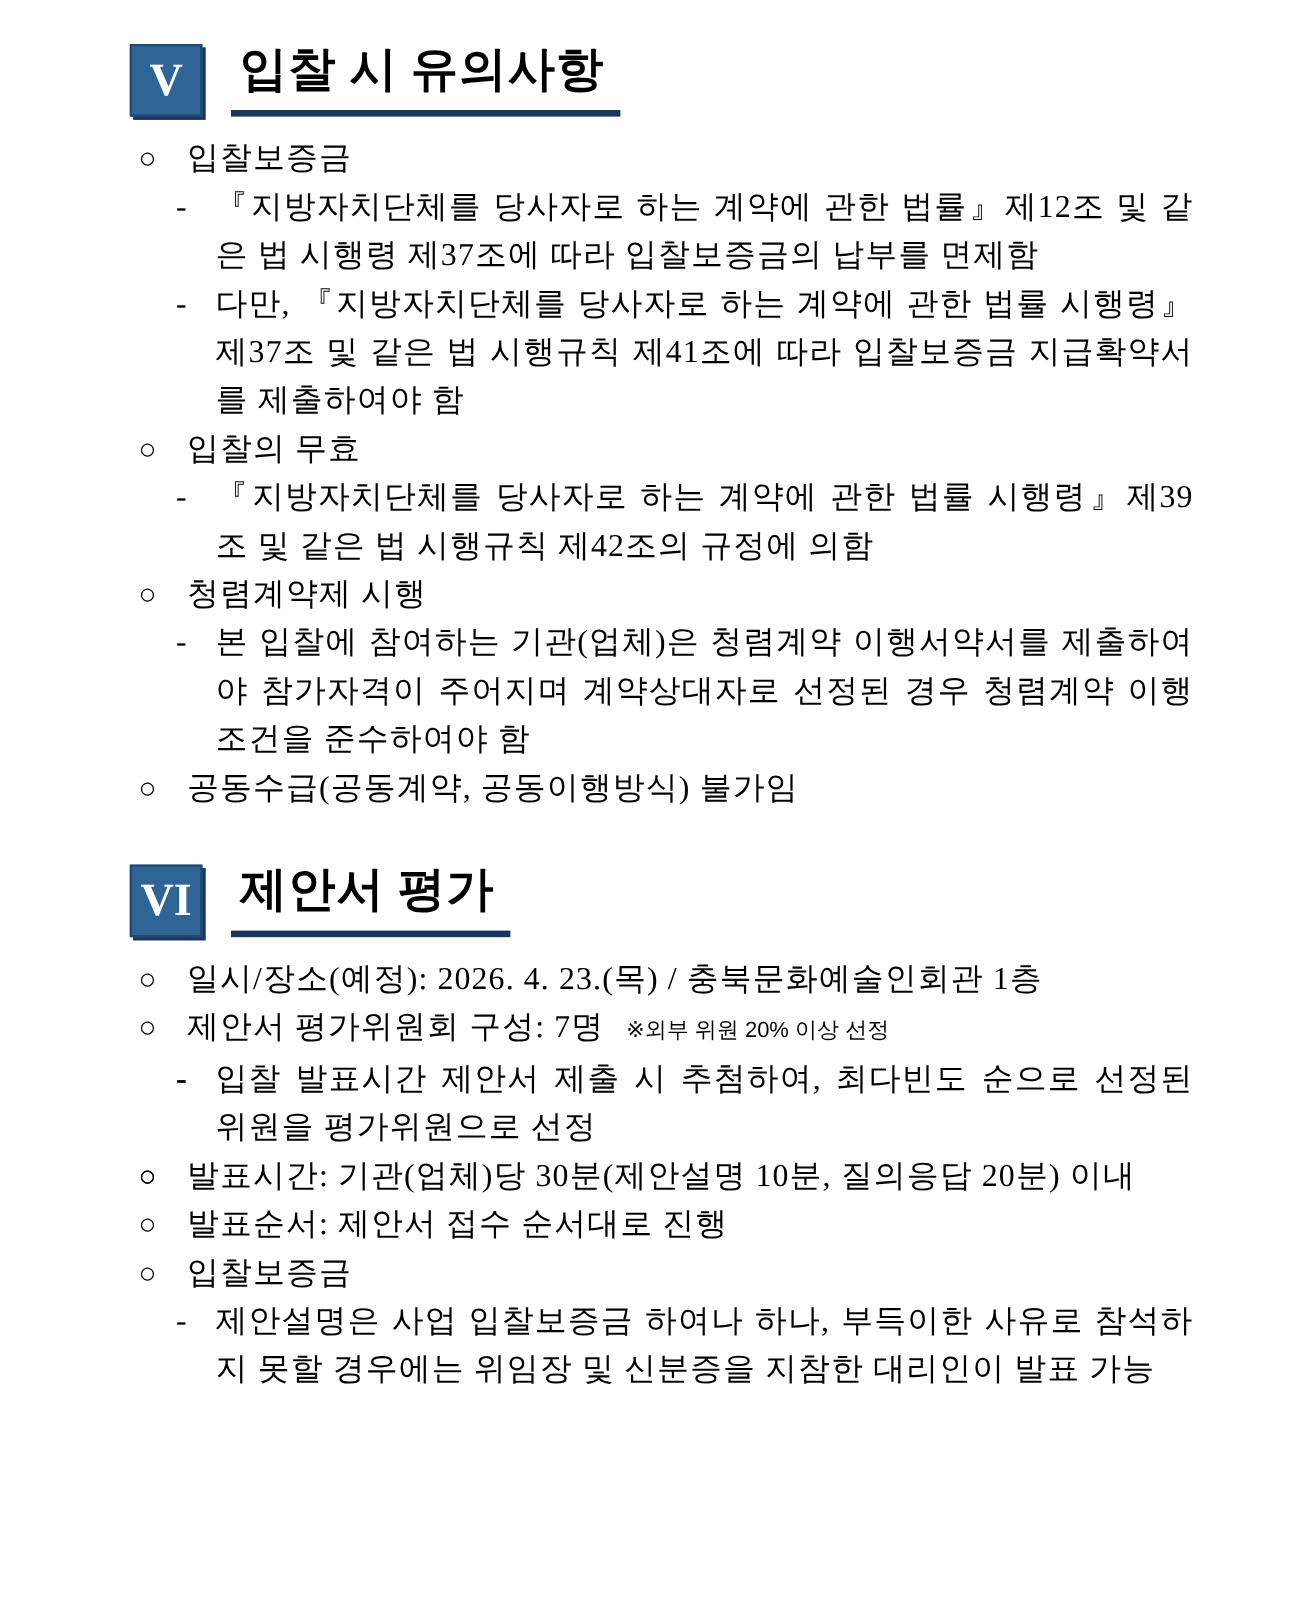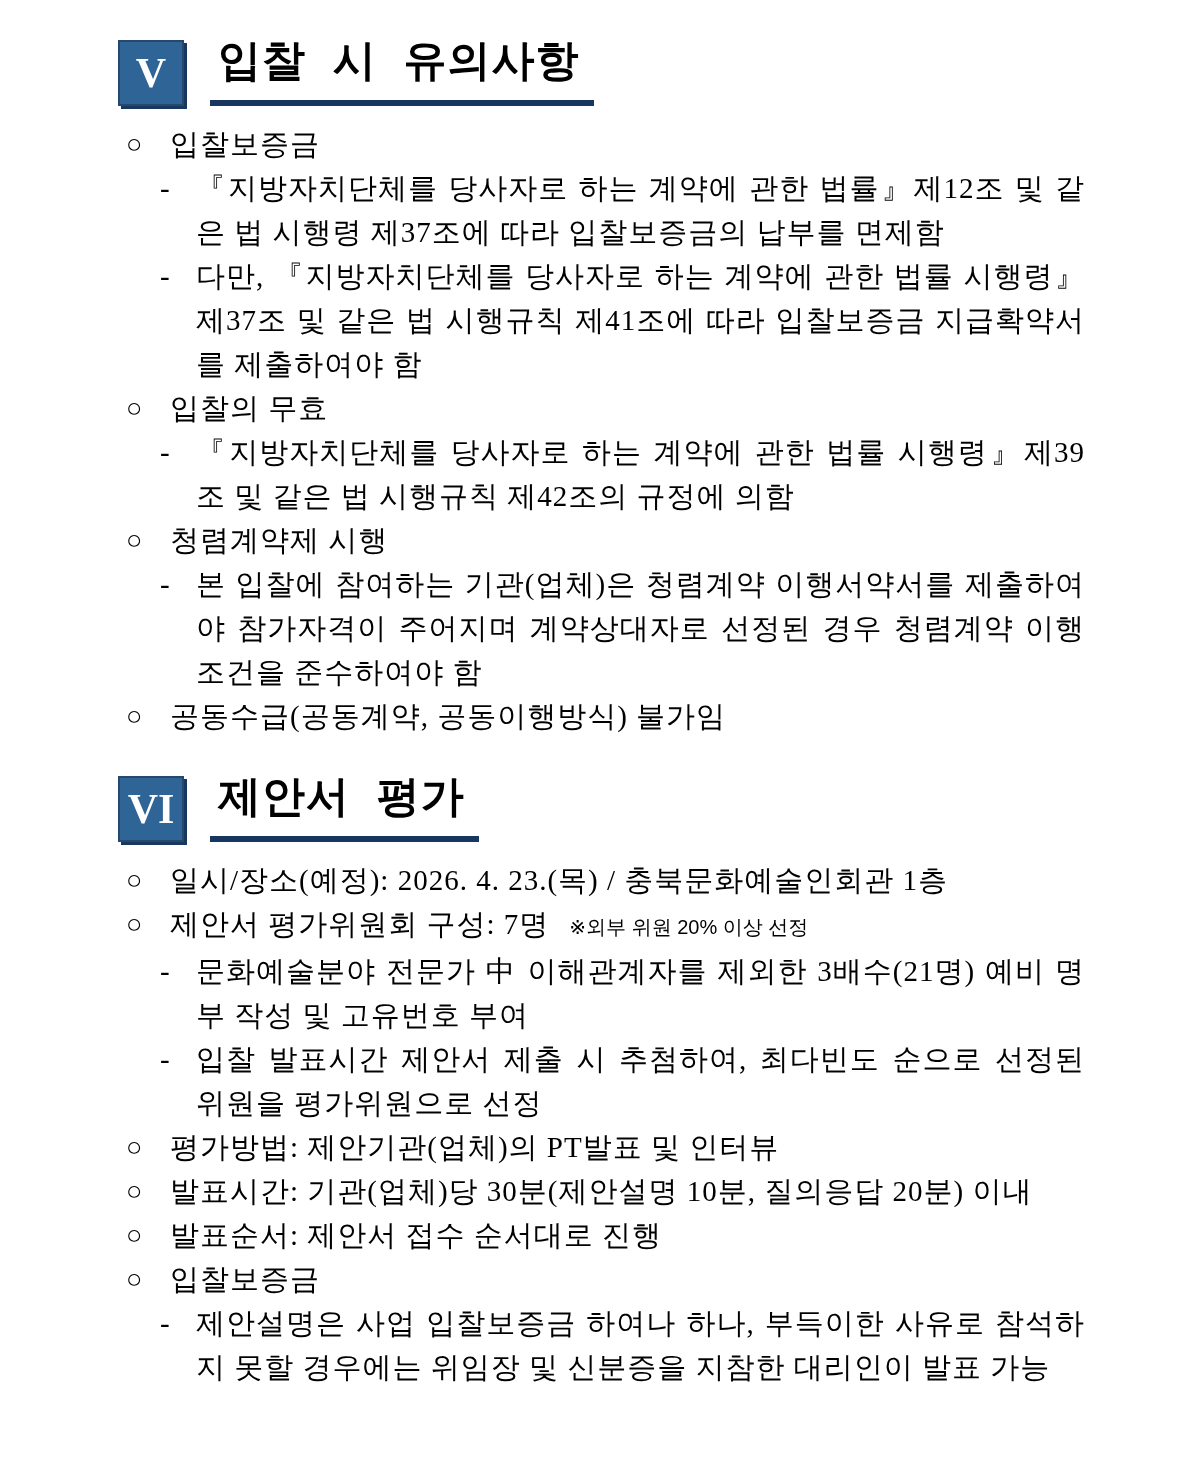--- a/index.html
+++ b/index.html
@@ -33,21 +33,21 @@
     display:flex;align-items:center;justify-content:center;
     flex:0 0 auto;
   }
   .title-block{
     margin-left:26px;
     border-bottom:6px solid #17375e;
     padding:0 14px 10px 8px;
   }
   .sec-title{
     margin:0;
-    font-family:Liberation Mono, monospace;
+    font-family:Liberation Serif, serif;
     font-weight:bold;
     font-size:43px;
     line-height:52px;
     letter-spacing:1px;
     white-space:nowrap;
   }
   
   .items{
     margin-top:16px;
     font-size:29px;
@@ -71,21 +71,21 @@
   .dash-marker{
     position:absolute;left:34px;top:0;
   }
   .note{
     font-family:"Liberation Sans","DejaVu Sans",sans-serif;
     font-size:20px;
     letter-spacing:0;
     margin-left:20px;
     white-space:nowrap;
   }
-  .section + .section{margin-top:36px;}
+  .section + .section{margin-top:46px;}
 </style>
 </head>
 <body>
 
 <div class="page">
 
   <section class="section">
     <div class="sec-head">
       <div class="badge">V</div>
       <div class="title-block">
@@ -157,32 +157,30 @@
         </div>
       </div>
 
       <div class="item">
         <div class="item-line">
           <span class="circle-marker">○</span>
           <span>제안서 평가위원회 구성: 7명</span><span class="note">※외부 위원 20% 이상 선정</span>
         </div>
         <div class="sub">
           <span class="dash-marker">-</span>
-          <span>문화예술분야 전문가 中 이해관계자를 제외한 3배수(21명) 예비 명부 작성 및 고유번호 부여</span>
         </div>
         <div class="sub">
           <span class="dash-marker">-</span>
           <span>입찰 발표시간 제안서 제출 시 추첨하여, 최다빈도 순으로 선정된 위원을 평가위원으로 선정</span>
         </div>
       </div>
 
       <div class="item">
         <div class="item-line">
           <span class="circle-marker">○</span>
-          <span>평가방법: 제안기관(업체)의 PT발표 및 인터뷰</span>
         </div>
       </div>
 
       <div class="item">
         <div class="item-line">
           <span class="circle-marker">○</span>
           <span>발표시간: 기관(업체)당 30분(제안설명 10분, 질의응답 20분) 이내</span>
         </div>
       </div>
 

